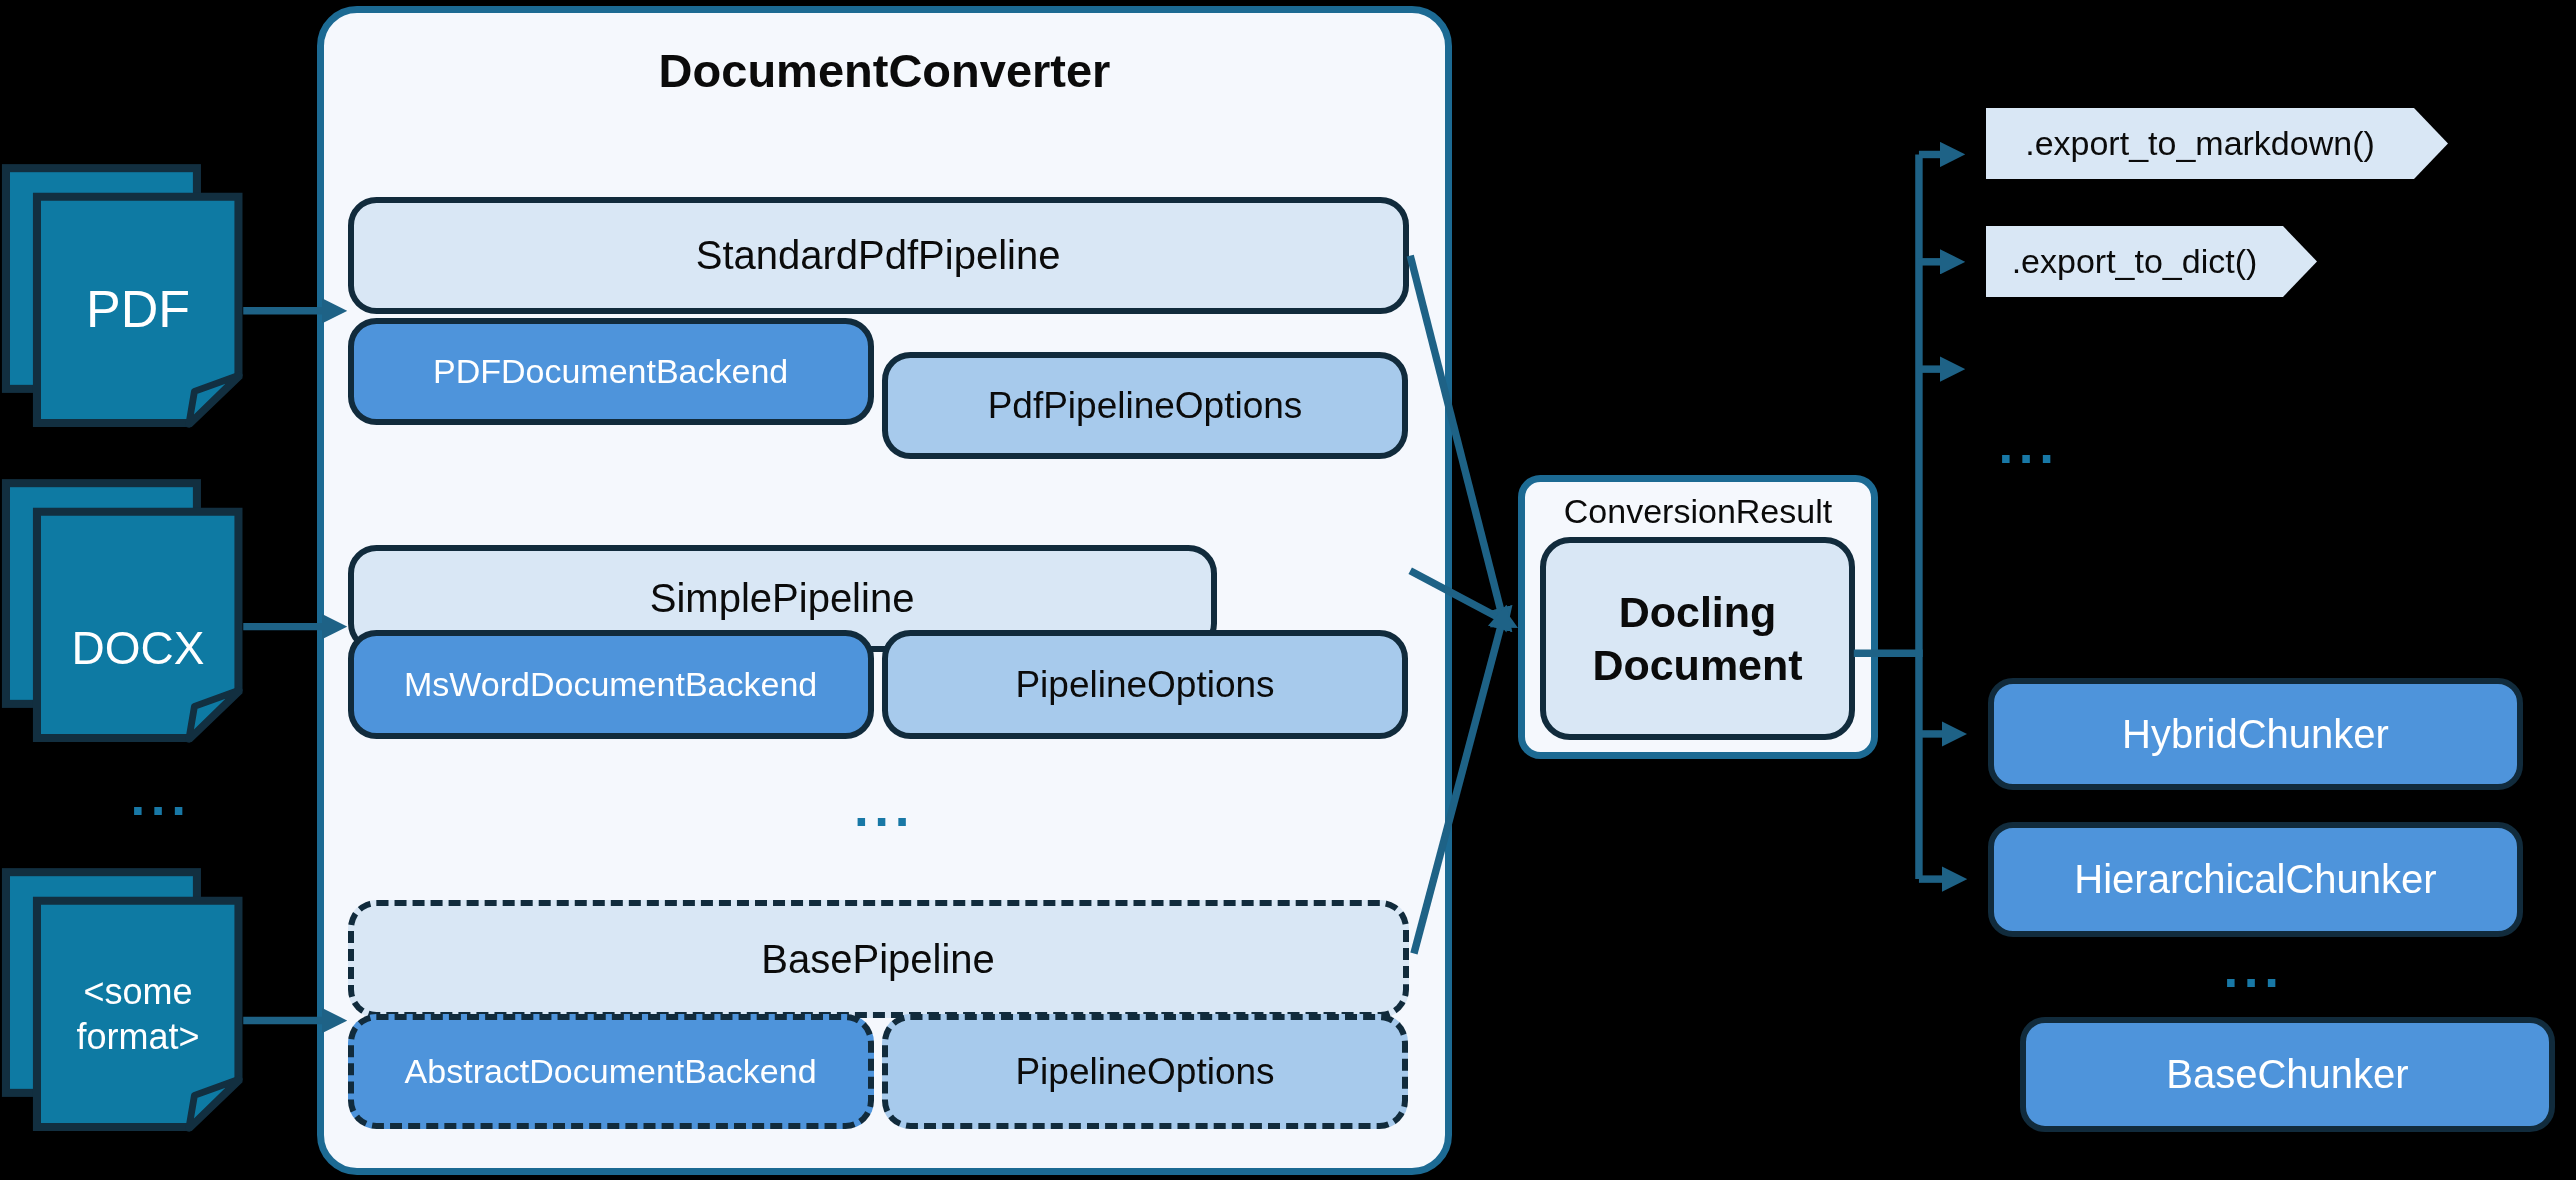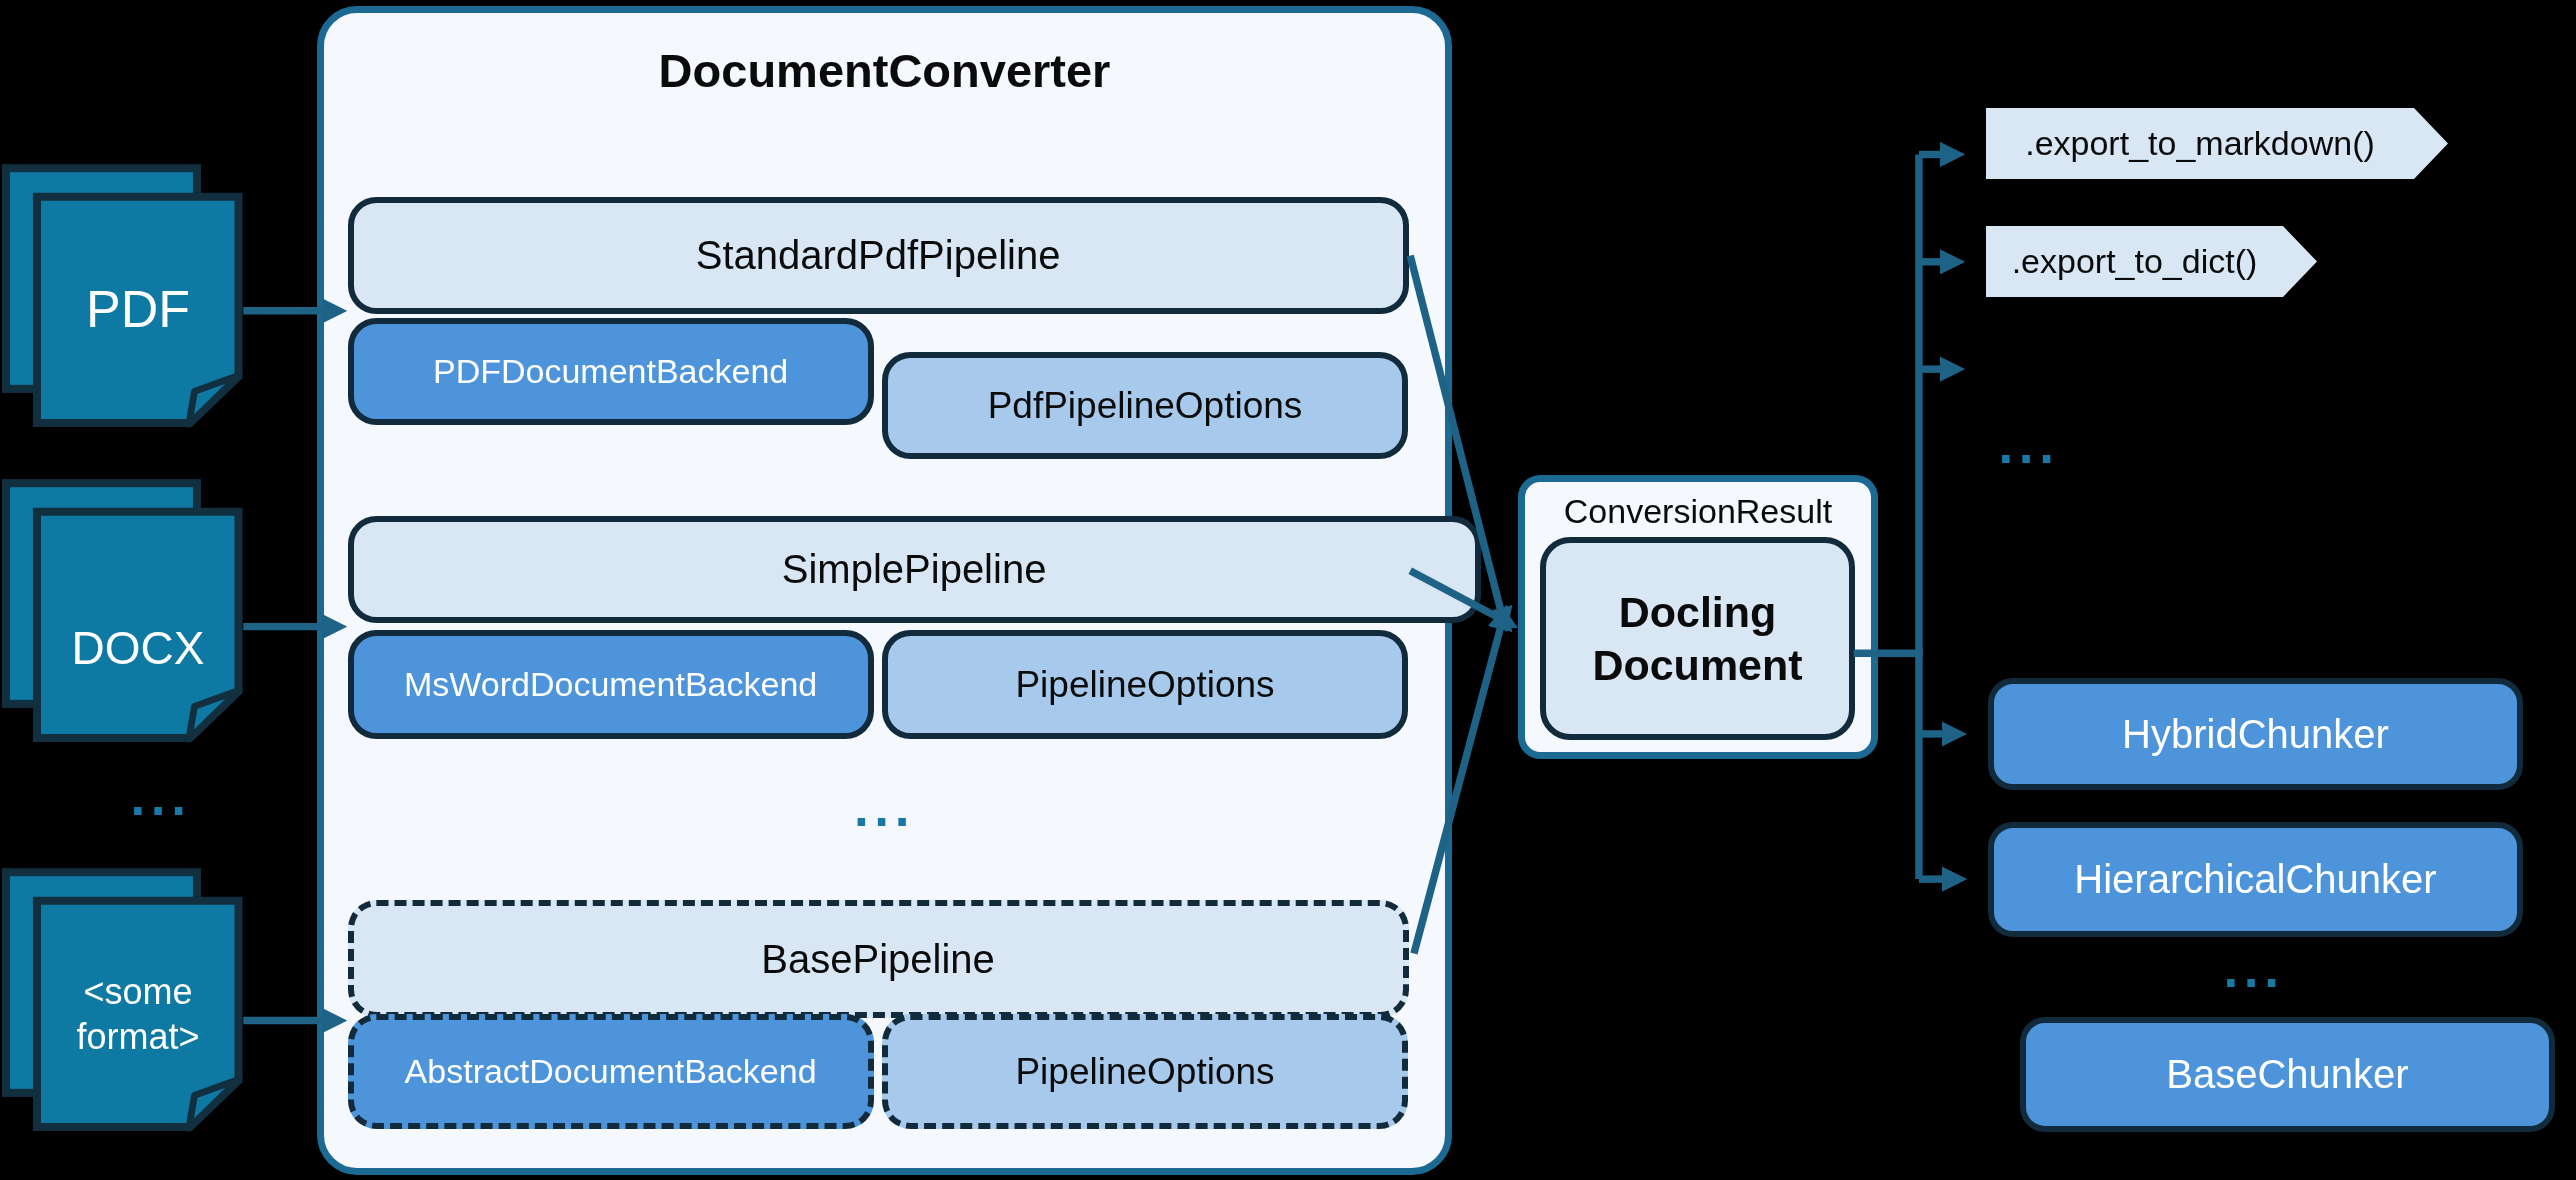--- a/index.html
+++ b/index.html
@@ -87,21 +87,21 @@
     <span>format&gt;</span>
   </div>
 
   <div class="converter">
     <div class="converter-title">DocumentConverter</div>
 
     <div class="pipe-header" style="left:23.6px; top:184px; width:1061px; height:117px;">StandardPdfPipeline</div>
     <div class="backend-box" style="left:23.6px; top:305px; width:526px; height:107px;">PDFDocumentBackend</div>
     <div class="options-box" style="left:558px; top:305px; width:526px; height:107px;margin-top:34px;">PdfPipelineOptions</div>
 
-    <div class="pipe-header" style="left:23.6px; top:503px; width:1133px; height:107px;">SimplePipeline</div>
+    <div class="pipe-header" style="left:23.6px; top:532px; width:869px; height:107px;">SimplePipeline</div>
     <div class="backend-box" style="left:23.6px; top:617px; width:526px; height:109px;">MsWordDocumentBackend</div>
     <div class="options-box" style="left:558px; top:617px; width:526px; height:109px;">PipelineOptions</div>
 
     <div class="ellipsis" style="left:0; right:0; top:764px; text-align:center;">...</div>
 
     <div class="pipe-header dashed" style="left:23.6px; top:887px; width:1061px; height:118px;">BasePipeline</div>
     <div class="backend-box dashed" style="left:23.6px; top:1001px; width:526px; height:115px;">AbstractDocumentBackend</div>
     <div class="options-box dashed" style="left:558px; top:1001px; width:526px; height:115px;">PipelineOptions</div>
   </div>
 

